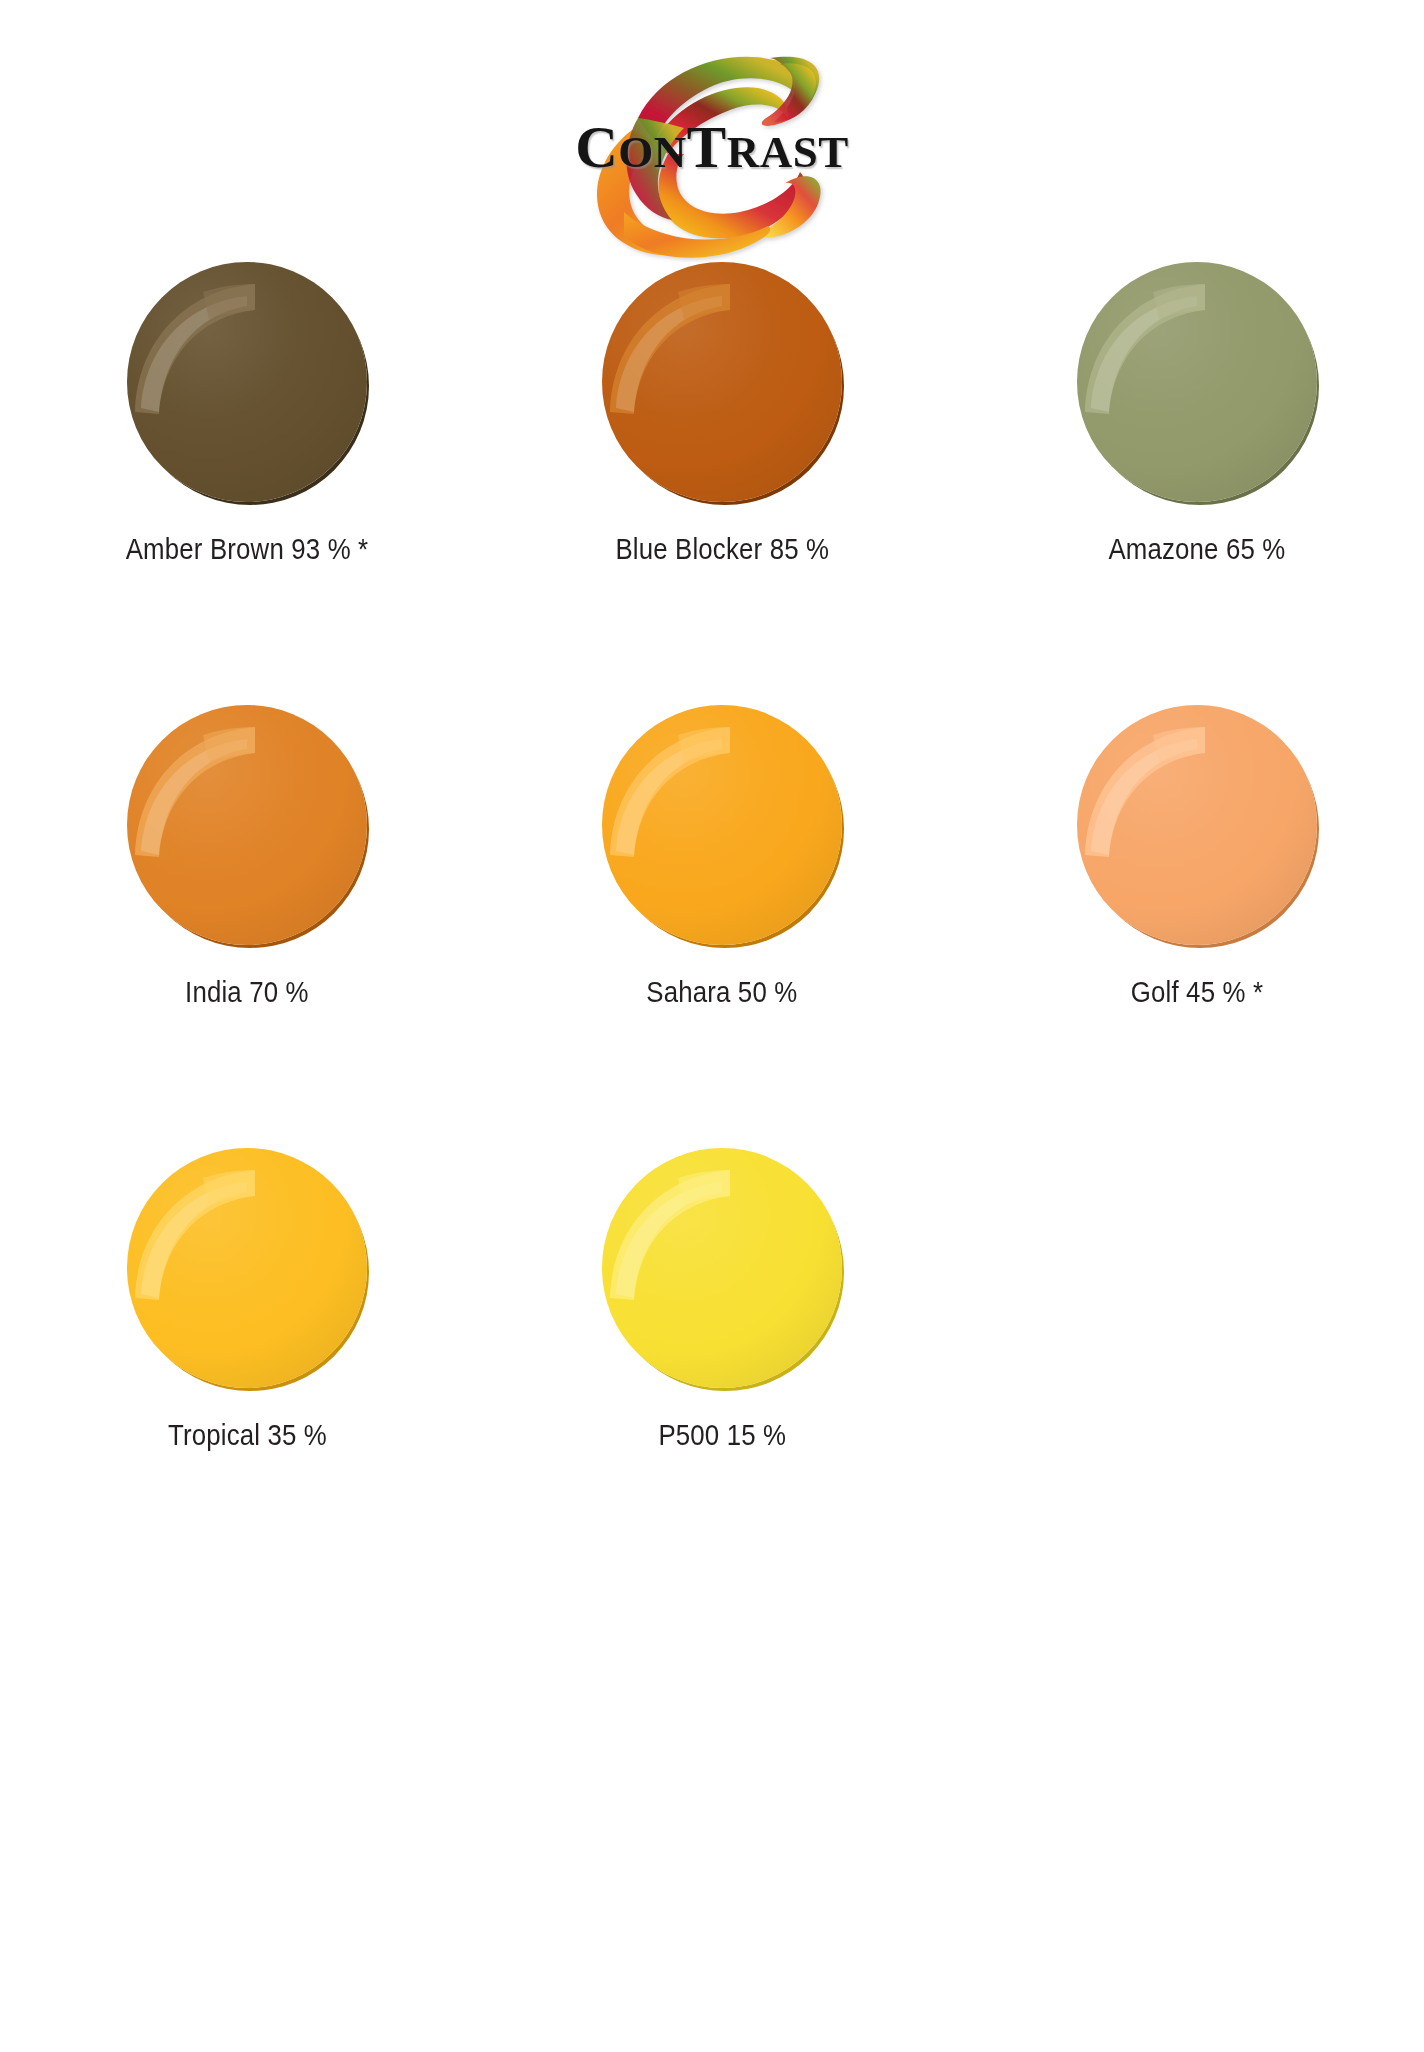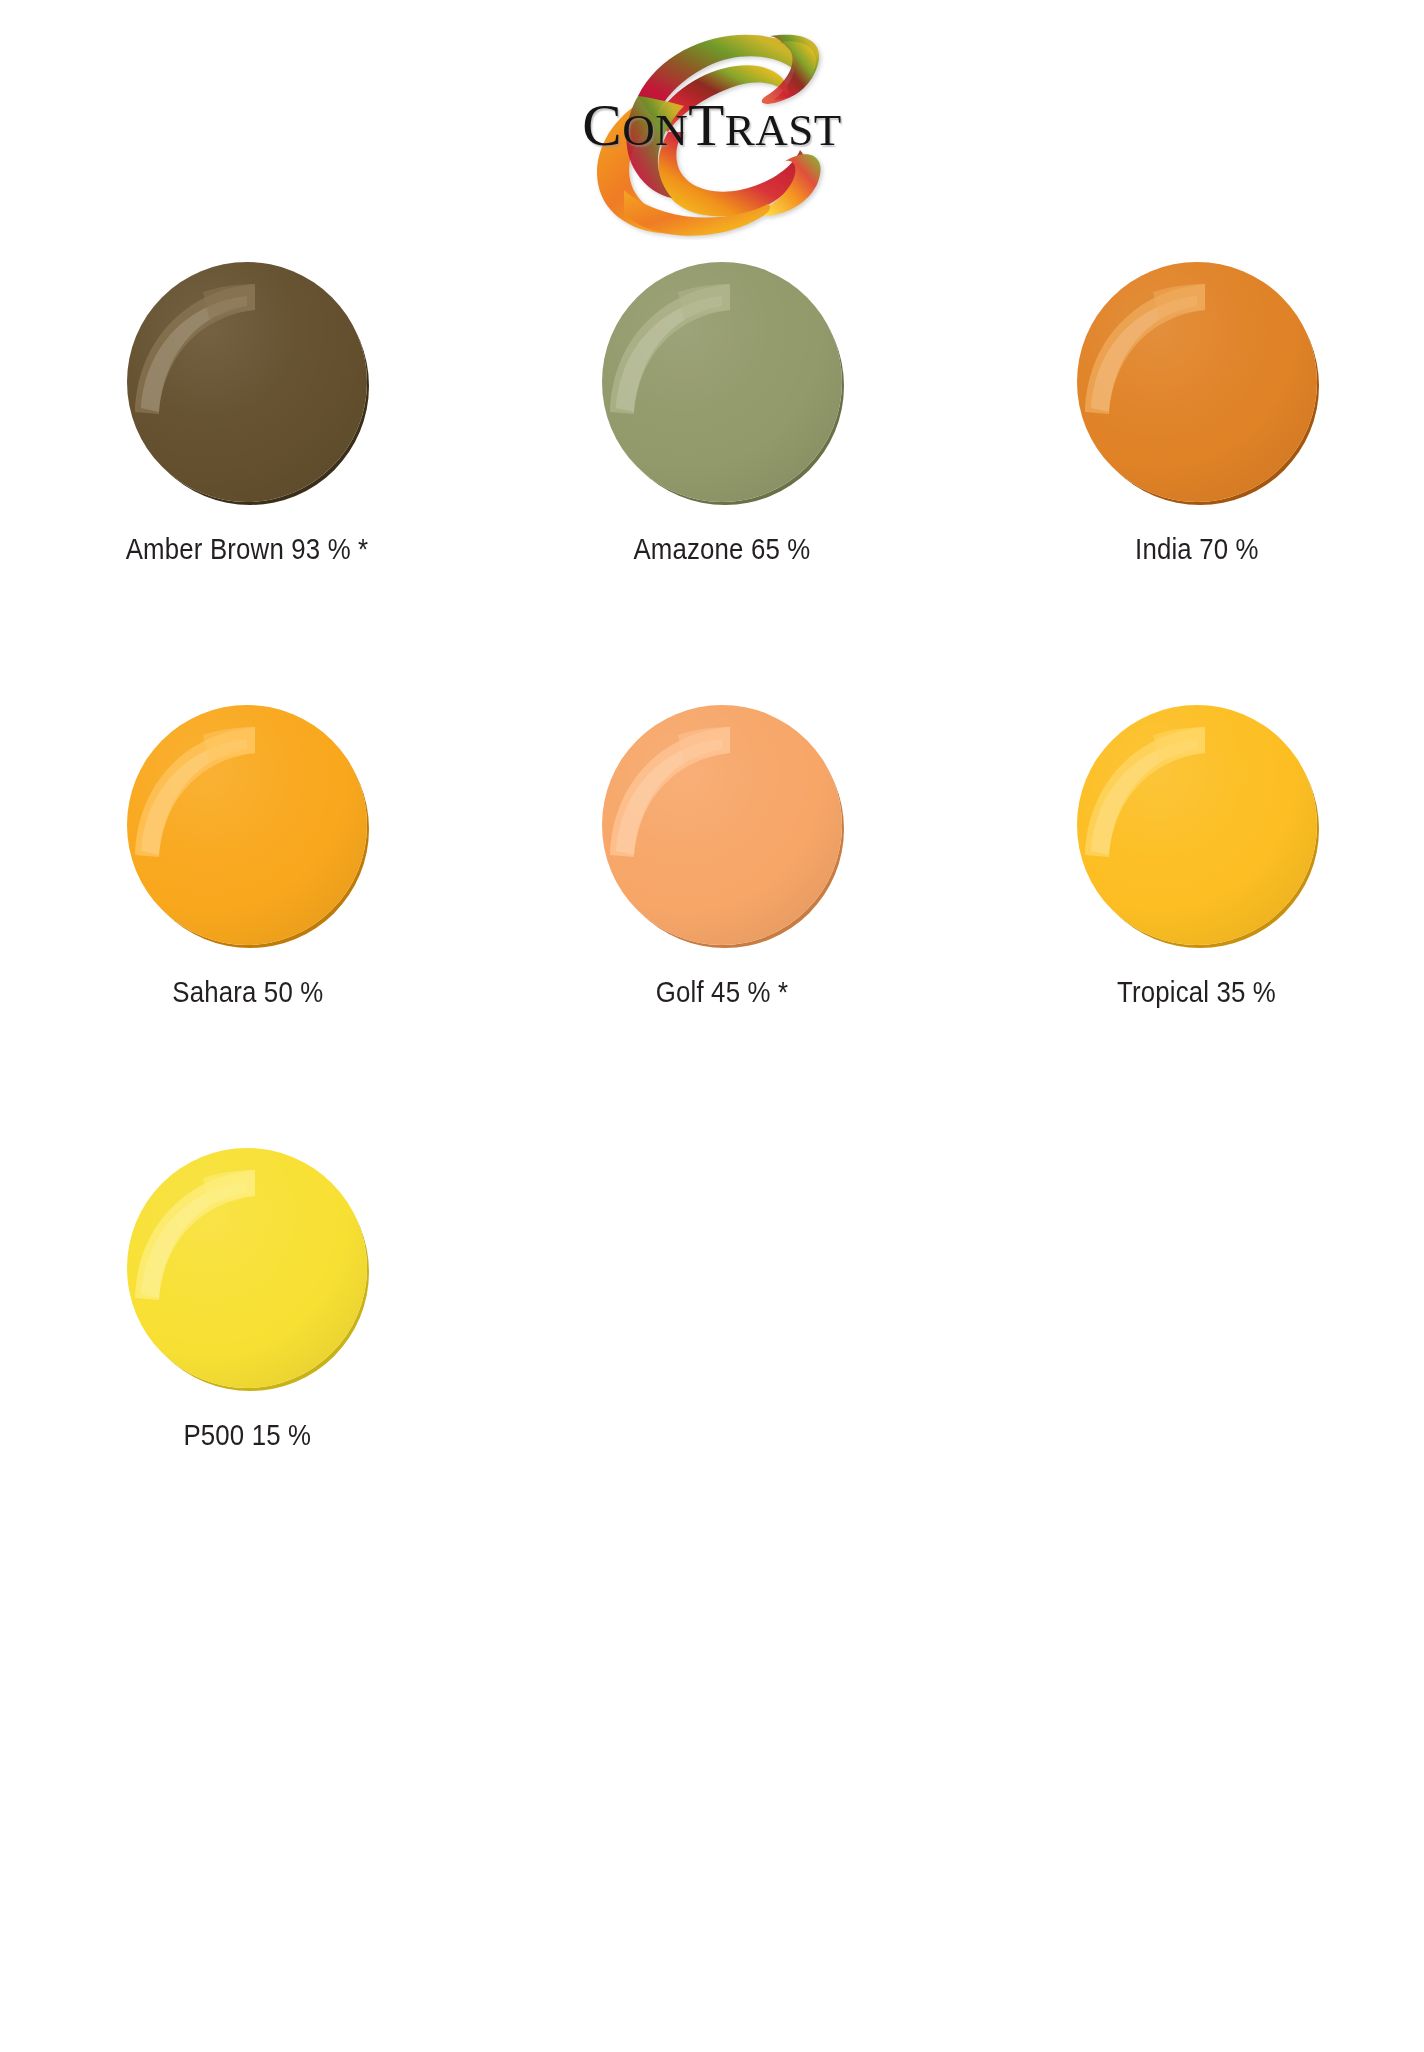--- a/index.html
+++ b/index.html
@@ -14,23 +14,24 @@
     -webkit-font-smoothing: antialiased;
     overflow: hidden;
     position: relative;
   }
 
   
   .header {
     width: 100%;
     height: 262px;
     display: flex;
-    align-items: flex-start;
+    align-items: flex-end;
     justify-content: center;
     position: relative;
+    font-weight: bold;
   }
   .logo-wrap {
     position: relative;
     width: 400px;
     height: 240px;
   }
   .logo-wrap svg {
     display: block;
     width: 400px;
     height: 240px;
@@ -241,20 +242,34 @@
           <svg viewBox="0 0 240 240" xmlns="http://www.w3.org/2000/svg">
             <path d="M8 150 C 10 80, 58 28, 128 22 L 128 48 C 74 54, 36 94, 32 152 Z" fill="#8a7553" opacity="0.75"></path>
             <path d="M14 146 C 18 84, 62 40, 120 34 L 120 44 C 68 52, 36 96, 32 150 Z" fill="#ffffff" opacity="0.16"></path>
             <path d="M76 30 C 94 24, 112 22, 128 22 L 128 48 C 112 49, 96 52, 82 57 Z" fill="#8a7553" opacity="0.55"></path>
           </svg>
         </div>
       </div>
       <div class="lens-label" style="color: rgb(35, 31, 32);">Amber Brown 93 % *</div>
     </div>
     <div class="lens-cell">
+      <div class="lens-disc" style="box-shadow: rgb(125, 58, 6) 3px 4px 0px -1px;">
+        <div class="body" style="background: rgb(189, 92, 18);"></div>
+        <div class="shade"></div>
+        <div class="gloss">
+          <svg viewBox="0 0 240 240" xmlns="http://www.w3.org/2000/svg">
+            <path d="M8 150 C 10 80, 58 28, 128 22 L 128 48 C 74 54, 36 94, 32 152 Z" fill="#d4832f" opacity="0.75"></path>
+            <path d="M14 146 C 18 84, 62 40, 120 34 L 120 44 C 68 52, 36 96, 32 150 Z" fill="#ffffff" opacity="0.16"></path>
+            <path d="M76 30 C 94 24, 112 22, 128 22 L 128 48 C 112 49, 96 52, 82 57 Z" fill="#d4832f" opacity="0.55"></path>
+          </svg>
+        </div>
+      </div>
+      <div class="lens-label" style="color: rgb(35, 31, 32);">Blue Blocker 85 %</div>
+    </div>
+    <div class="lens-cell">
       <div class="lens-disc" style="box-shadow: rgb(106, 112, 72) 3px 4px 0px -1px;">
         <div class="body" style="background: rgb(146, 153, 106);"></div>
         <div class="shade"></div>
         <div class="gloss">
           <svg viewBox="0 0 240 240" xmlns="http://www.w3.org/2000/svg">
             <path d="M8 150 C 10 80, 58 28, 128 22 L 128 48 C 74 54, 36 94, 32 152 Z" fill="#b0b68c" opacity="0.75"></path>
             <path d="M14 146 C 18 84, 62 40, 120 34 L 120 44 C 68 52, 36 96, 32 150 Z" fill="#ffffff" opacity="0.16"></path>
             <path d="M76 30 C 94 24, 112 22, 128 22 L 128 48 C 112 49, 96 52, 82 57 Z" fill="#b0b68c" opacity="0.55"></path>
           </svg>
         </div>

